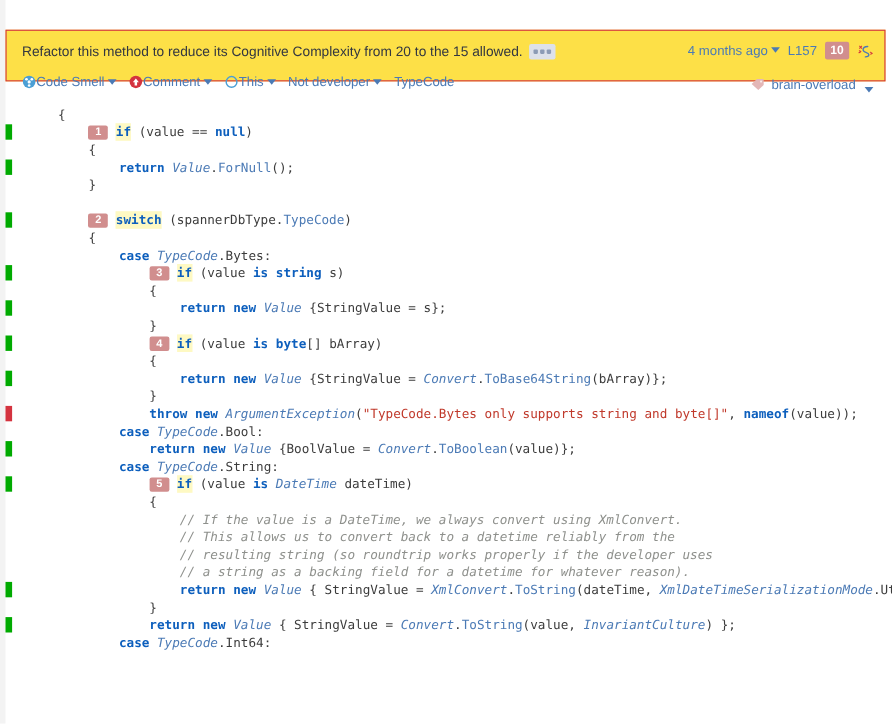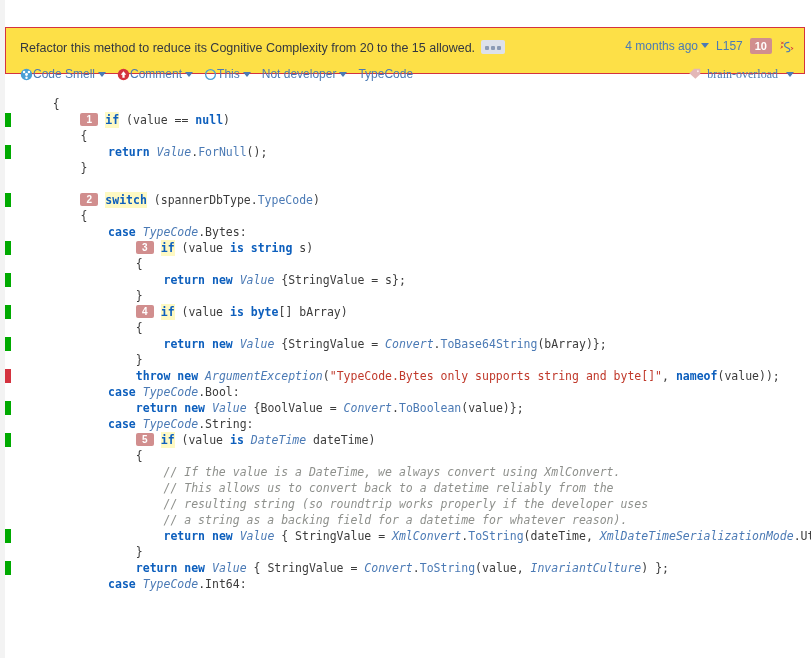--- a/index.html
+++ b/index.html
@@ -87,22 +87,22 @@
   }
 
   .issue-row2{
     position:absolute;left:14px;top:36px;height:20px;
     font-family:"Liberation Sans",sans-serif;font-size:12px;color:#4b7ab5;
     display:flex;align-items:center;gap:4px;
   }
   .issue-row2 .seg{display:flex;align-items:center;gap:0;margin-right:7px;}
   .issue-tags{
     position:absolute;right:10px;top:36px;height:20px;
-    font-family:Liberation Serif, serif;font-size:12px;color:#4b7ab5;
-    display:flex;align-items:center;gap:5px;
+    font-family:Liberation Sans, sans-serif;font-size:12px;color:#4b7ab5;
+    display:flex;align-items:flex-end;gap:5px;
   }
 
   svg{display:block;}
   .ic{display:inline-block;line-height:0;}
 </style>
 </head>
 <body>
 
 <div class="app">
 

